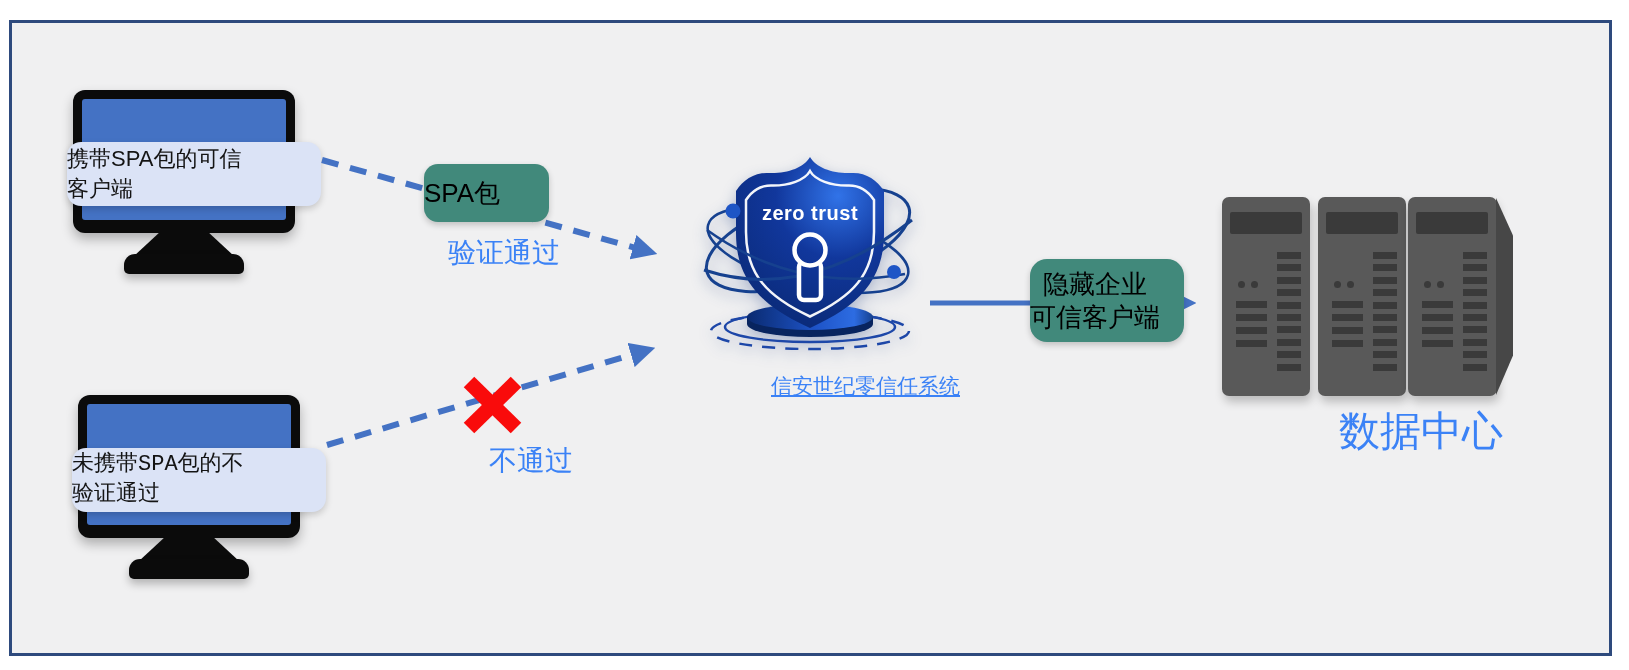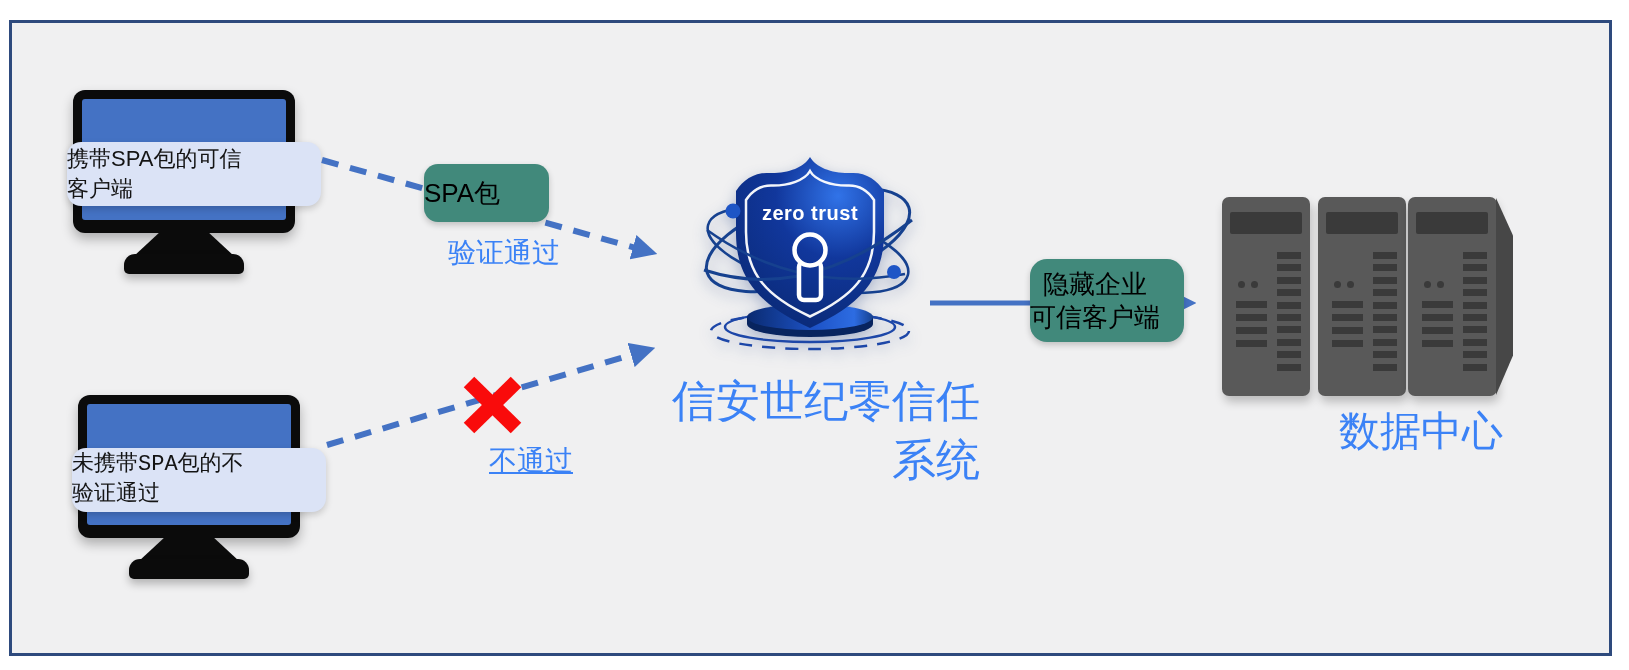--- a/index.html
+++ b/index.html
@@ -38,22 +38,22 @@
   
   .badge{
     position:absolute;background:#41897b;color:#000000;border-radius:14px;z-index:3;
     display:flex;align-items:center;justify-content:flex-start;text-align:center;
     box-shadow:0 3px 6px rgba(0,0,0,.2);
   }
   .badge.spa{left:424px;top:164px;width:125px;height:58px;font-size:26px;}
   .badge.backend{left:1030px;top:259px;width:154px;height:83px;font-size:26px;line-height:33px;border-radius:17px;}
   .caption{position:absolute;z-index:3;text-align:right;color:#3b82f6;}
   .caption.pass{left:400px;top:234px;width:160px;font-size:28px;}
-  .caption.fail{left:413px;top:442px;width:160px;font-size:28px;text-decoration:underline;}
-  .caption.system{left:640px;top:372px;width:340px;font-size:44px;}
+  .caption.fail{left:413px;top:442px;width:160px;font-size:28px;}
+  .caption.system{left:620px;top:372px;width:340px;font-size:21px;text-decoration:underline;}
   .caption.datacenter{left:1247px;top:404px;width:256px;font-size:41px;}
   
   .servers{position:absolute;left:1222px;top:197px;width:292px;height:200px;z-index:1;}
   .tower{
     position:absolute;top:0;width:88px;height:199px;background:#595959;border-radius:7px;
     box-shadow:2px 6px 10px rgba(0,0,0,.22);
   }
   .tower .panel{position:absolute;left:8px;top:15px;width:72px;height:22px;background:#3a3a3a;border-radius:2px;}
   .tower .slots{
     position:absolute;left:55px;top:55px;width:24px;height:120px;

